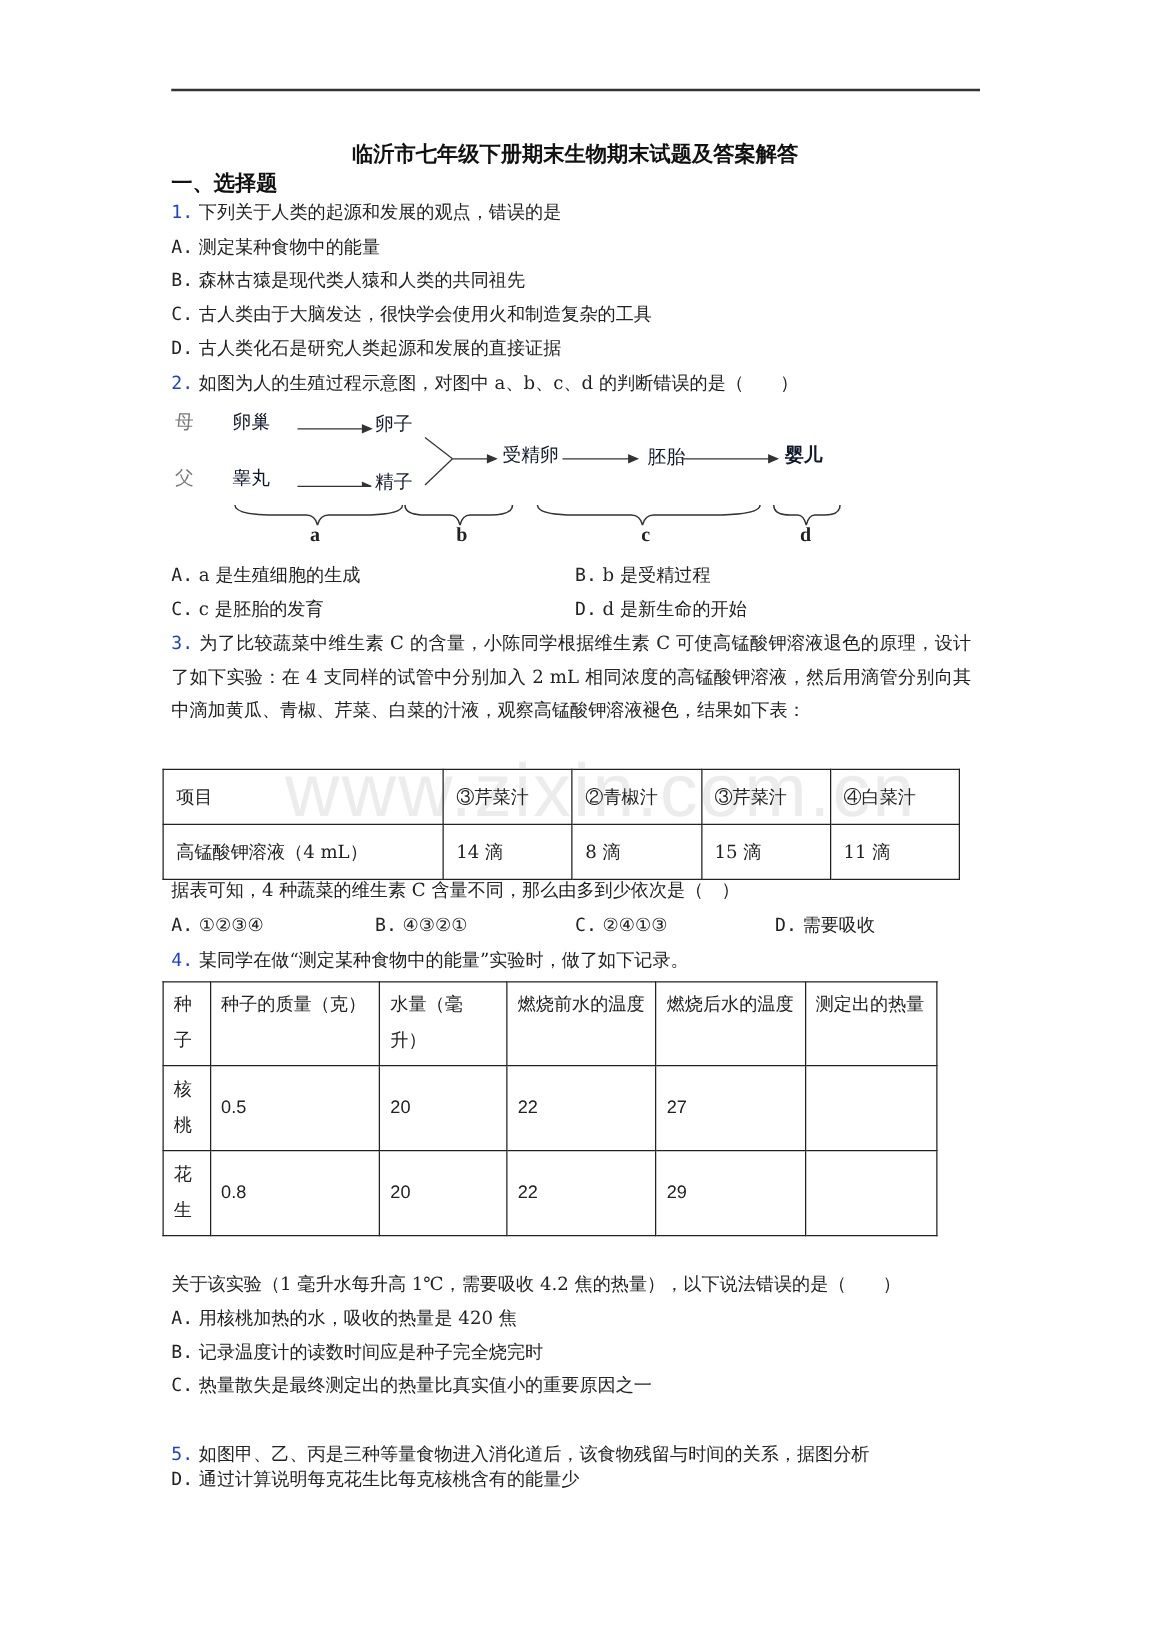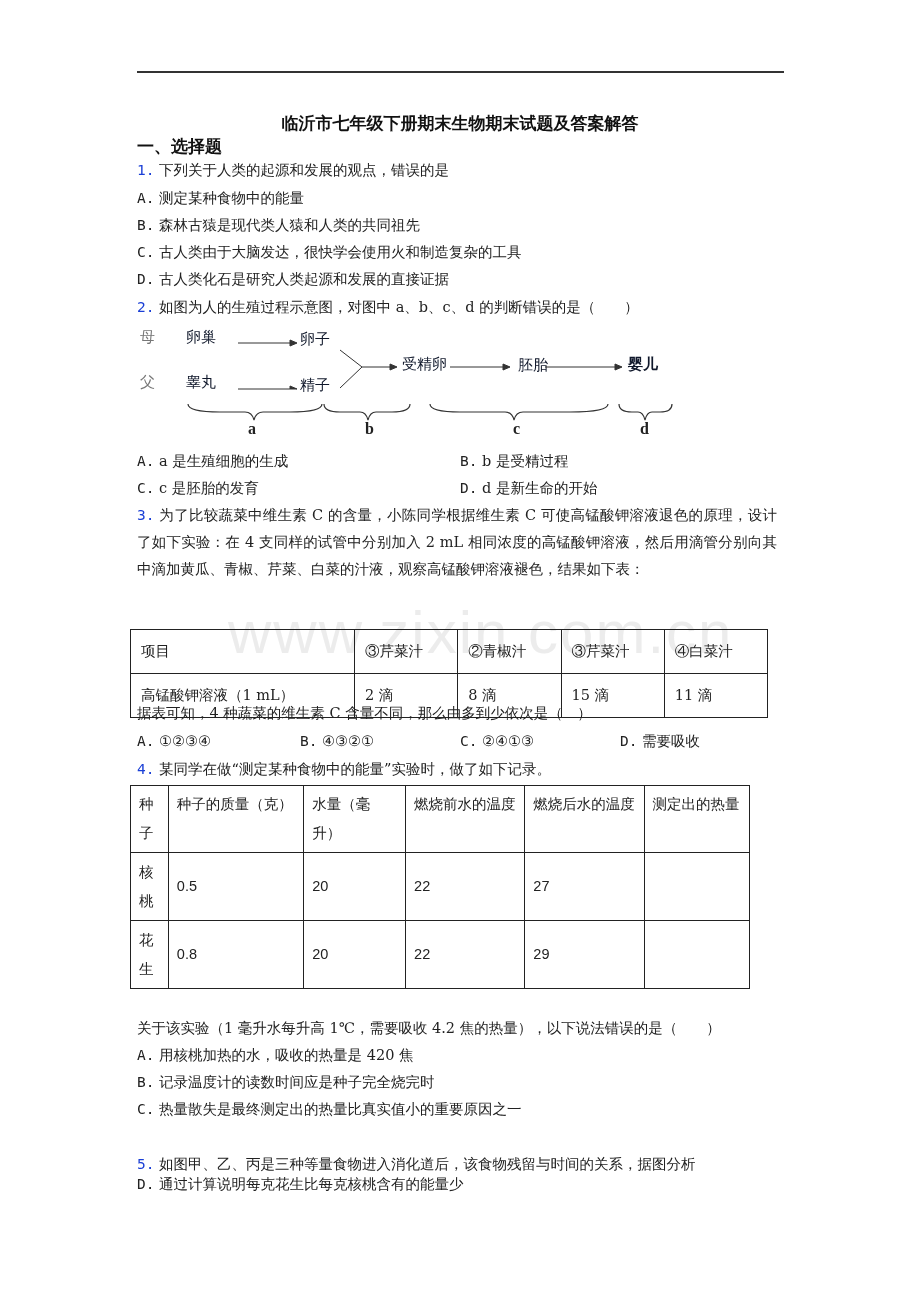--- a/index.html
+++ b/index.html
@@ -15,21 +15,21 @@
   .opt { font-family: "DejaVu Sans Mono", monospace; }
   .para { position: absolute; left: 137px; width: 640px; font-size: 14.5px; line-height: 27px; color: #222; text-align: justify; }
 
   
   .diagram { position: absolute; left: 140px; top: 322px; width: 545px; height: 125px; }
   .diagram .t { position: absolute; font-size: 15px; color: #0f172a; white-space: nowrap; }
   .diagram .lbl { position: absolute; font-size: 16px; font-weight: bold; color: #222; font-family: "Liberation Serif", serif; }
 
   table { border-collapse: collapse; position: absolute; }
   td { border: 1.5px solid #222; font-size: 14.5px; color: #222; vertical-align: middle; padding: 0 10px; }
-  .t1 { left: 130px; top: 629px; width: 638px; }
+  .t1 { left: 130px; top: 615px; width: 638px; }
   .t1 td { height: 43px; }
   .t2 { left: 130px; top: 785px; width: 620px; }
   .t2 td { vertical-align: middle; padding: 4px 8px; line-height: 29px; }
   .t2 .hdr td { vertical-align: top; height: 58px; }
   .t2 .row td { height: 59px; margin-top: 44px; }
   .num { font-family: "Liberation Sans", sans-serif; }
 
   .watermark { position: absolute; left: 228px; top: 598px; font-family: "Liberation Sans", sans-serif;
                font-size: 60px; color: rgba(200,200,200,0.35); letter-spacing: 2px; pointer-events: none; }
 </style>
@@ -107,22 +107,22 @@
 <table class="t1">
   <tbody>
       <tr>
     <td style="width:203px">项目</td>
     <td>③芹菜汁</td>
     <td>②青椒汁</td>
     <td>③芹菜汁</td>
     <td>④白菜汁</td>
   </tr>
   <tr>
-    <td>高锰酸钾溶液（1 mL）</td>
-    <td>2 滴</td>
+    <td>高锰酸钾溶液（4 mL）</td>
+    <td>14 滴</td>
     <td>8 滴</td>
     <td>15 滴</td>
     <td>11 滴</td>
   </tr>
 </tbody>
   </table>
 
 <div class="line" style="top:703px">据表可知，4 种蔬菜的维生素 C 含量不同，那么由多到少依次是（　）</div>
 <div class="line" style="top:731px"><span class="opt">A.</span> <span>①②③④</span></div>
 <div class="line" style="top:731px;left:300px"><span class="opt">B.</span> <span>④③②①</span></div>

